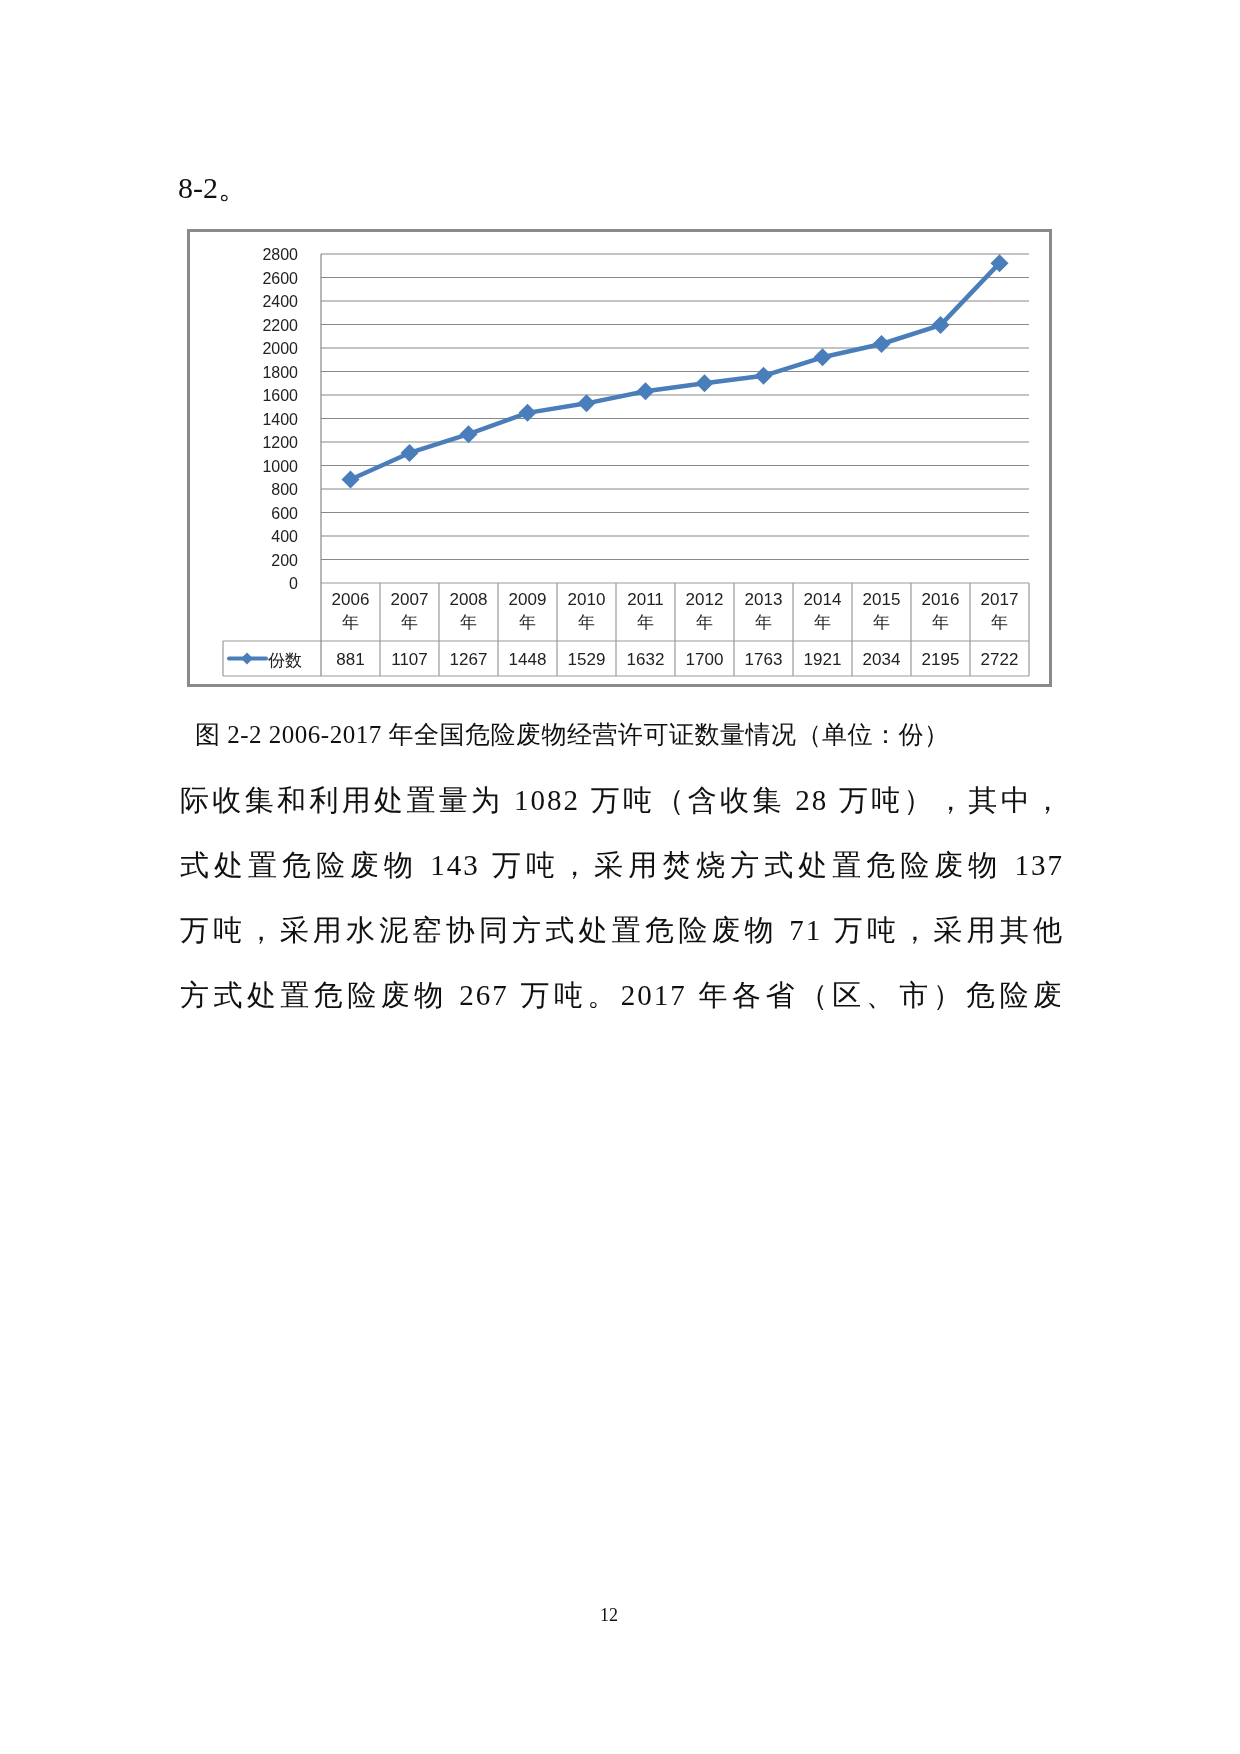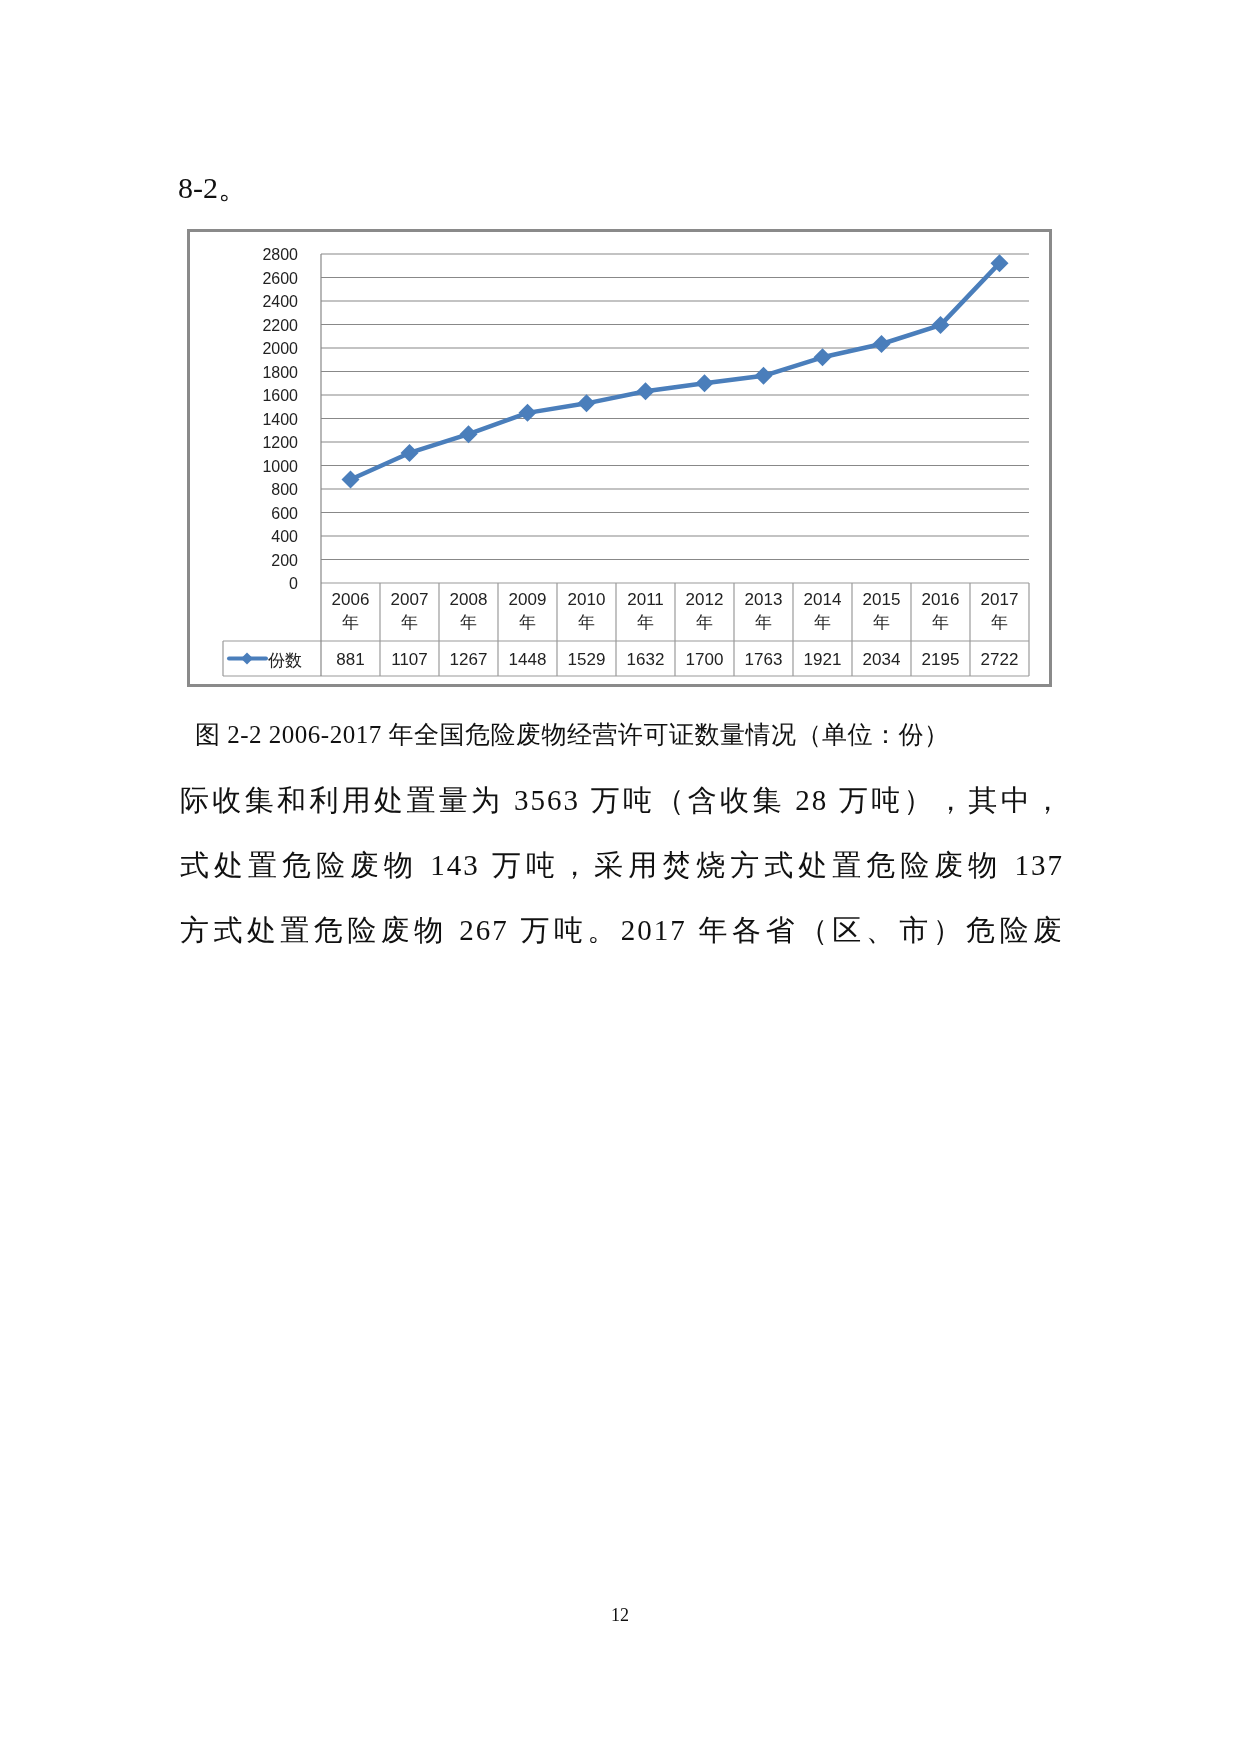--- a/index.html
+++ b/index.html
@@ -9,21 +9,21 @@
   .lead-text { left: 178px; top: 168px; font-size: 30px; line-height: 40px; white-space: nowrap; }
   .chart-frame { left: 187px; top: 229px; width: 865px; height: 458px;
                  border: 3px solid #8a8a8a; box-sizing: border-box; background: #fff; }
   .chart-svg { position: absolute; left: 0; top: 0; }
   .caption { left: 195px; top: 718px; font-size: 25px; line-height: 34px; white-space: nowrap; letter-spacing: 0.5px; text-align: center; }
   .body-para { left: 180px; top: 768px; width: 884px; font-size: 29px; line-height: 65px;
                text-align: justify; text-align-last: left; letter-spacing: 2px; }
   .body-line { display: block; white-space: nowrap; text-align: justify; text-align-last: justify; }
   .body-line.first { text-indent: 62px; }
   .body-line.last { text-align-last: left; }
-  .page-number { left: 600px; top: 1603px; width: 40px; text-align: center; font-size: 18px; line-height: 24px; }
+  .page-number { left: 600px; top: 1603px; width: 40px; font-size: 18px; line-height: 24px; }
   .axis-text { font-family: "Liberation Sans", "DejaVu Sans", sans-serif; font-size: 16px; fill: #222; }
   .table-text { font-family: "Liberation Sans", "DejaVu Sans", sans-serif; font-size: 17px; fill: #222; }
 </style>
 </head>
 <body>
 
 <div class="abs lead-text">8-2。</div>
 
 <div class="abs chart-frame">
   <svg class="chart-svg" id="chart-svg" width="859" height="452">
@@ -132,18 +132,19 @@
         <path d="M 691.5 103.005 L 700.5 112.005 L 691.5 121.005 L 682.5 112.005 Z" fill="#4A7EBB"></path>
         <path d="M 750.5 84.08749999999998 L 759.5 93.08749999999998 L 750.5 102.08749999999998 L 741.5 93.08749999999998 Z" fill="#4A7EBB"></path>
         <path d="M 809.5 22.164999999999964 L 818.5 31.164999999999964 L 809.5 40.164999999999964 L 800.5 31.164999999999964 Z" fill="#4A7EBB"></path>
       </g>
     </svg>
 </div>
 
 <div class="abs caption">图 2-2 2006-2017 年全国危险废物经营许可证数量情况（单位：份）</div>
 
 <div class="abs body-para">
-  <span class="body-line">际收集和利用处置量为 3563 万吨（含收集 28 万吨），其中，</span>
+  <span class="body-line">际收集和利用处置量为 1082 万吨（含收集 28 万吨），其中，</span>
   <span class="body-line">式处置危险废物 143 万吨，采用焚烧方式处置危险废物 137</span>
+  <span class="body-line">万吨，采用水泥窑协同方式处置危险废物 71 万吨，采用其他</span>
   <span class="body-line">方式处置危险废物 267 万吨。2017 年各省（区、市）危险废</span>
 </div>
 
 <div class="abs page-number">12</div>
 
 </body></html>

